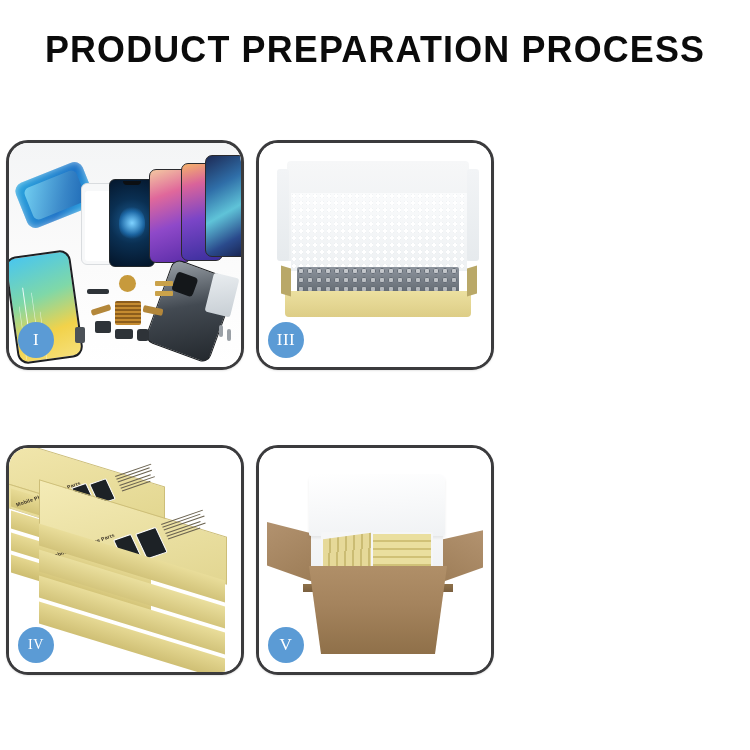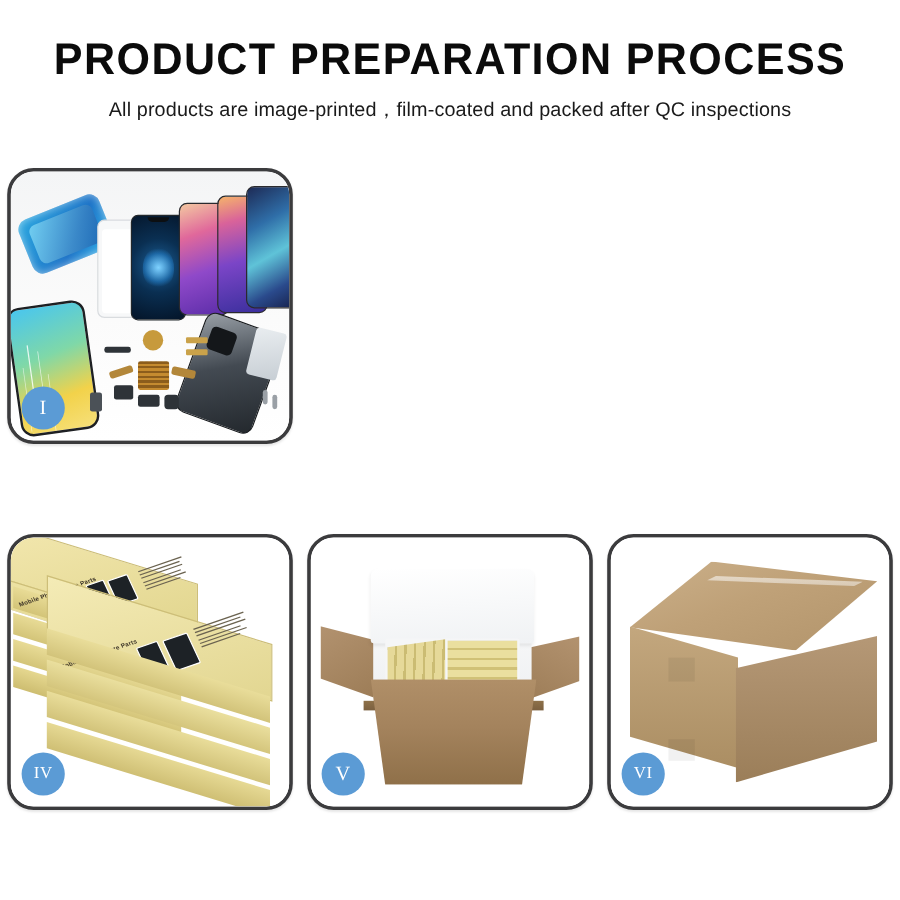--- a/index.html
+++ b/index.html
@@ -279,21 +279,20 @@
   .c6-tab1{position:absolute;left:48px;top:100px;width:22px;height:20px;background:rgba(0,0,0,.055);}
   .c6-tab2{position:absolute;left:48px;top:168px;width:22px;height:18px;background:rgba(0,0,0,.055);}
 </style>
 </head>
 <body>
 
 <div class="page">
 
   <div class="header">
     <div class="title">PRODUCT PREPARATION PROCESS</div>
-    <div class="subtitle">All products are image-printed，film-coated and packed after QC inspections</div>
   </div>
 
   <div class="grid">
 
     <div class="cellwrap">
       <div class="panel">
         <div class="photo p1">
           <div class="scr s-a"></div>
           <div class="scr s-b"></div>
           <div class="scr s-c">
@@ -321,20 +320,34 @@
           <div class="prt" style="left:66px;top:184px;width:10px;height:16px;background:#4b5157;border-radius:2px;"></div>
           <div class="prt" style="left:210px;top:182px;width:4px;height:12px;background:#9aa0a6;"></div>
           <div class="prt" style="left:218px;top:186px;width:4px;height:12px;background:#9aa0a6;"></div>
           <div class="prt" style="left:200px;top:132px;width:26px;height:40px;background:linear-gradient(160deg,#e9edf0,#c7ced4);border-radius:3px;transform:rotate(14deg);"></div>
         </div>
         <div class="badge">I</div>
       </div>
     </div>
 
 
+    <div class="cellwrap">
+      <div class="panel">
+        <div class="photo p3">
+          <div class="b3-lid"></div>
+          <div class="b3-foam"></div>
+          <div class="b3-tray"></div>
+          <div class="b3-item"></div>
+          <div class="b3-front"></div>
+          <div class="b3-side" style="left:22px;top:124px;transform:skewY(18deg);"></div>
+          <div class="b3-side" style="left:208px;top:124px;transform:skewY(-18deg);"></div>
+        </div>
+        <div class="badge">III</div>
+      </div>
+    </div>
 
     <div class="cellwrap r2">
       <div class="panel">
         <div class="photo p4">
 
           <div class="bx" style="left:-6px;top:36px;">
             <div class="top" style="transform:skewY(18deg) skewX(-30deg) scaleY(.62);"></div>
           </div>
           <div class="bx" style="left:2px;top:40px;width:140px;height:18px;background:linear-gradient(180deg,#e8db96,#d3c478);transform:skewY(17deg);"></div>
           <div class="bx" style="left:2px;top:62px;width:140px;height:18px;background:linear-gradient(180deg,#e8db96,#d3c478);transform:skewY(17deg);"></div>
@@ -388,28 +401,15 @@
             <div class="c5-stackA"></div>
             <div class="c5-stackB"></div>
           </div>
           <div class="c5-lip"></div>
           <div class="c5-body"></div>
         </div>
         <div class="badge">V</div>
       </div>
     </div>
 
-    <div class="cellwrap r2">
-      <div class="panel">
-        <div class="photo p6">
-          <div class="c6-top"></div>
-          <div class="c6-left"></div>
-          <div class="c6-right"></div>
-          <div class="c6-tape"></div>
-          <div class="c6-tab1"></div>
-          <div class="c6-tab2"></div>
-        </div>
-        <div class="badge wide">VI</div>
-      </div>
-    </div>
 
   </div>
 </div>
 
 </body></html>

